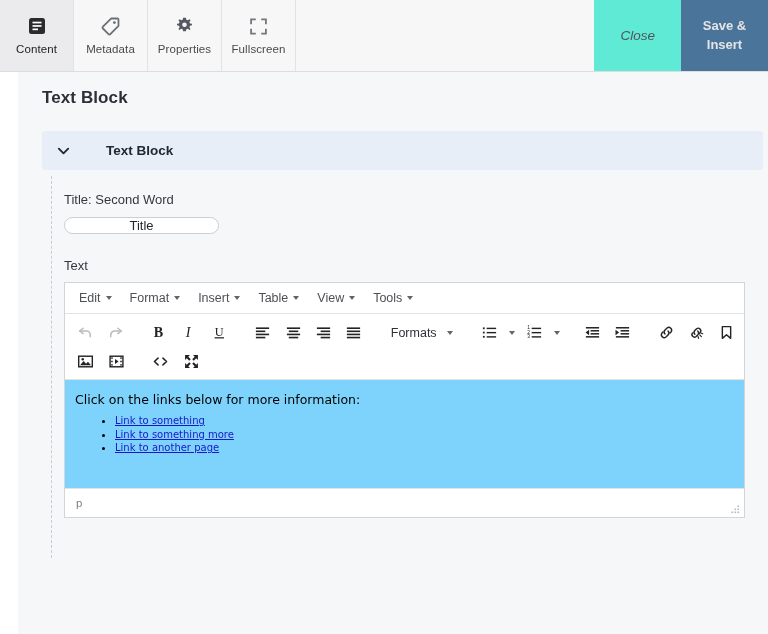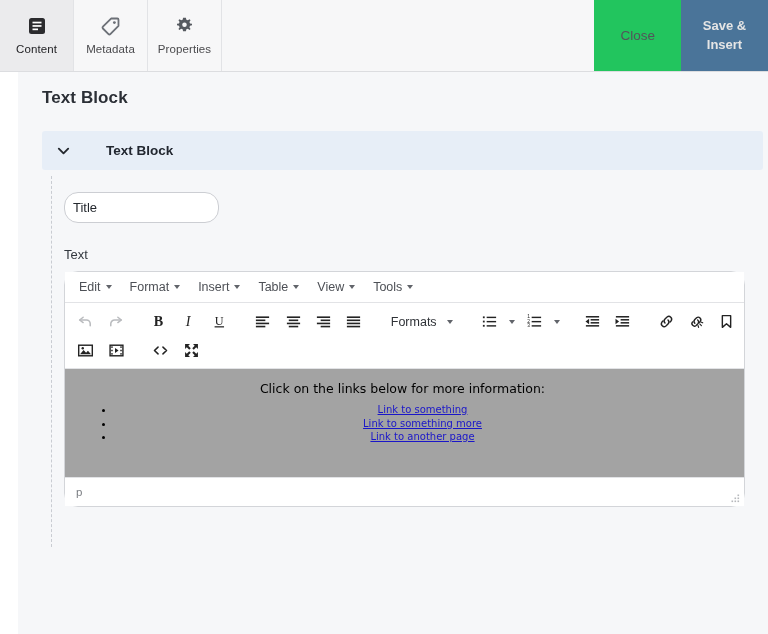--- a/index.html
+++ b/index.html
@@ -43,22 +43,23 @@
   }
   .tab.active .tab-label { color: #232326; }
 
   .topbar-spacer { flex: 1 1 auto; background: #f7f7f8; }
 
   .close-btn {
     display: flex; align-items: center; justify-content: center;
     padding: 0 26px;
     font-size: 13.5px;
     color: #53545a;
-    background: #22c55e;
-    cursor: pointer;
+    background: #5eead4;
+    cursor: pointer;
+    font-style: italic;
   }
   .save-btn {
     width: 87px;
     display: flex; align-items: center; justify-content: center;
     text-align: center;
     background: #4a7499;
     color: #e5e5e5;
     font-size: 13px;
     font-weight: bold;
     line-height: 1.45;
@@ -130,48 +131,49 @@
 
   .field { margin-bottom: 24px; }
   .field-label {
     font-size: 13px;
     color: #33383f;
     margin-bottom: 9px;
     display: block;
   }
   .text-input {
     width: 155px;
-    height: 31px;
+    height: 17px;
     padding: 0 8px;
     font-size: 13px;
     font-family: "Liberation Sans", sans-serif;
     color: #24282e;
     background: #ffffff;
     border: 1px solid #ccced3;
     border-radius: 14px;
     outline: none;
+    text-align: center;
   }
   .sel-wrap { position: relative; width: 155px; }
   .sel-highlight {
     position: absolute;
     left: 9px; top: 7px;
     background: #c9c9c9;
     font-size: 13px;
     color: #1b1f25;
     line-height: 17px;
     padding: 0 1px;
     pointer-events: none;
   }
   .hide-text { color: transparent; }
 
   
   .editor {
     width: 681px;
     border: 1px solid #d3d5d9;
-    border-radius: 14px;
+    border-radius: 0;
     background: #ffffff;
   }
   .mce-menubar {
     display: flex;
     align-items: center;
     height: 31px;
     padding-left: 5px;
     border-bottom: 1px solid #e2e3e6;
     background: #ffffff;
   }
@@ -224,23 +226,22 @@
     padding: 0 9px;
     font-size: 12.5px;
     color: #2f3237;
     cursor: pointer;
     border-radius: 2px;
   }
 
   .mce-content {
     height: 108px;
     padding: 12px 14px 0 10px;
-    background: #a3a3a3;
+    background: #7dd3fc;
     overflow: hidden;
-    text-align: center;
   }
   .mce-content p {
     margin: 0 0 7px 0;
     font-size: 12.5px;
     color: #000000;
     font-family: "DejaVu Sans", sans-serif;
   }
   .mce-content ul {
     margin: 0;
     padding-left: 40px;
@@ -312,20 +313,33 @@
     <div class="tab">
       <span class="tab-icon">
         <svg width="19" height="19" viewBox="0 0 20 20">
           <path fill="#565a60" d="M10 0.8 l1.5 0 0.45 2.1 a6.9 6.9 0 0 1 1.55 0.64 l1.8 -1.2 1.06 1.06 -1.2 1.8 a6.9 6.9 0 0 1 0.64 1.55 l2.1 0.45 0 1.5 -2.1 0.45 a6.9 6.9 0 0 1 -0.64 1.55 l1.2 1.8 -1.06 1.06 -1.8 -1.2 a6.9 6.9 0 0 1 -1.55 0.64 l-0.45 2.1 -1.5 0 -1.5 0 -0.45 -2.1 a6.9 6.9 0 0 1 -1.55 -0.64 l-1.8 1.2 -1.06 -1.06 1.2 -1.8 a6.9 6.9 0 0 1 -0.64 -1.55 l-2.1 -0.45 0 -1.5 2.1 -0.45 a6.9 6.9 0 0 1 0.64 -1.55 l-1.2 -1.8 1.06 -1.06 1.8 1.2 a6.9 6.9 0 0 1 1.55 -0.64 l0.45 -2.1 z"></path>
           <circle cx="10" cy="8.1" r="2.4" fill="#f7f7f8"></circle>
         </svg>
       </span>
       <span class="tab-label">Properties</span>
     </div>
 
+    <div class="tab">
+      <span class="tab-icon">
+        <svg width="19" height="19" viewBox="0 0 20 20">
+          <g fill="none" stroke="#73777d" stroke-width="1.9" stroke-linecap="square">
+            <path d="M2.2 6.6 V2.6 H6.2"></path>
+            <path d="M13.8 2.6 H17.8 V6.6"></path>
+            <path d="M17.8 13.4 V17.4 H13.8"></path>
+            <path d="M6.2 17.4 H2.2 V13.4"></path>
+          </g>
+        </svg>
+      </span>
+      <span class="tab-label">Fullscreen</span>
+    </div>
   </div>
 
   <div class="topbar-spacer"></div>
 
   <div class="close-btn">Close</div>
 
   <div class="save-btn">
     <div>
       <div>Save &amp;</div>
       <div>Insert</div>
@@ -348,20 +362,21 @@
             <path d="M3 6 L8 11 L13 6" fill="none" stroke="#24282e" stroke-width="2" stroke-linecap="round" stroke-linejoin="round"></path>
           </svg>
         </span>
         <span class="block-header-title">Text Block</span>
       </div>
 
       <div class="block-body">
 
 
         <div class="field">
+          <label class="field-label">Title: Second Word</label>
           <input class="text-input" type="text" value="Title" style="">
         </div>
 
         <div class="field">
           <label class="field-label">Text</label>
 
           <div class="editor">
 
             <div class="mce-menubar">
               <div class="mce-menu-item">

